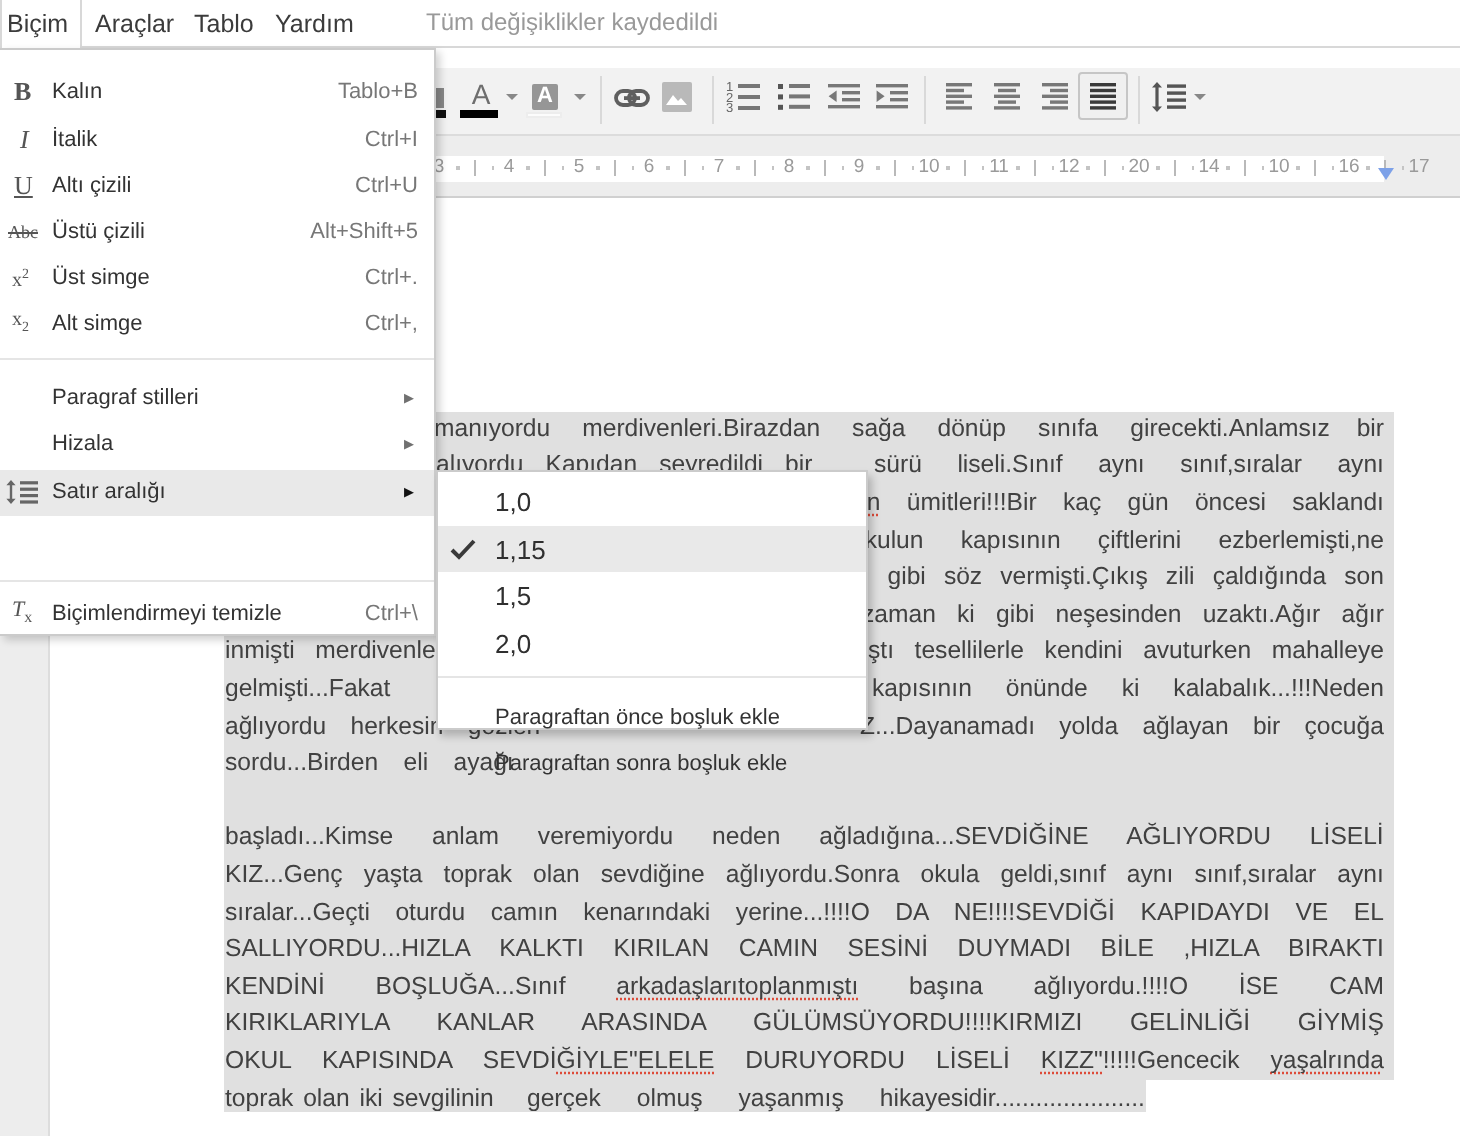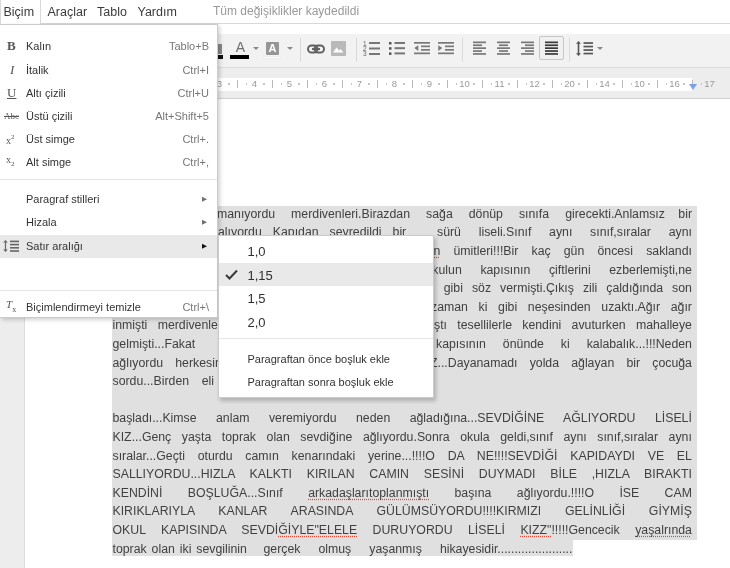--- a/index.html
+++ b/index.html
@@ -54,21 +54,21 @@
 .mabc { font-family:Liberation Serif, serif; font-size:9px; text-decoration:line-through; left:4px; color:#555; }
 .msup { font-size:10px; }
 .msup sup,.msup sub { font-size:7px; }
 .mtx { font-style:italic; font-size:11px; }
 .mtx sub { font-size:8px; font-style:normal; }
 .mlab { position:absolute; left:26px; top:50%; transform:translateY(-50%); font-size:11px; color:#333; }
 .msc { position:absolute; right:8px; top:50%; transform:translateY(-50%); font-size:11px; color:#777; }
 .marr { position:absolute; right:10px; top:50%; transform:translateY(-50%); font-size:6.5px; color:#707070; }
 .msep { position:absolute; left:0; width:100%; height:1px; background:#e5e5e5; }
 
-#smenu { position:absolute; left:217.5px; top:235px; width:216.5px; height:163px; background:#fff;
+#smenu { position:absolute; left:217.5px; top:235px; width:216.5px; height:130px; background:#fff;
   border:1px solid #cbcbcb; box-shadow:2px 3px 4px rgba(0,0,0,0.22); }
 .srow { position:absolute; left:0; width:100%; height:23px; margin-top:-11.5px; }
 .srow.hl { background:#e9e9e9;text-align:center; }
 .slab { position:absolute; left:29px; top:50%; transform:translateY(-50%); font-size:11px; color:#333; }
 .srow.num .slab { font-size:13px; color:#2f2f2f; }
 .chk { position:absolute; left:6.5px; top:50%; transform:translateY(-50%); }
 .ssep { position:absolute; left:0; width:100%; height:1px; background:#e5e5e5; }
 </style></head>
 <body>
 <div id="stage">

